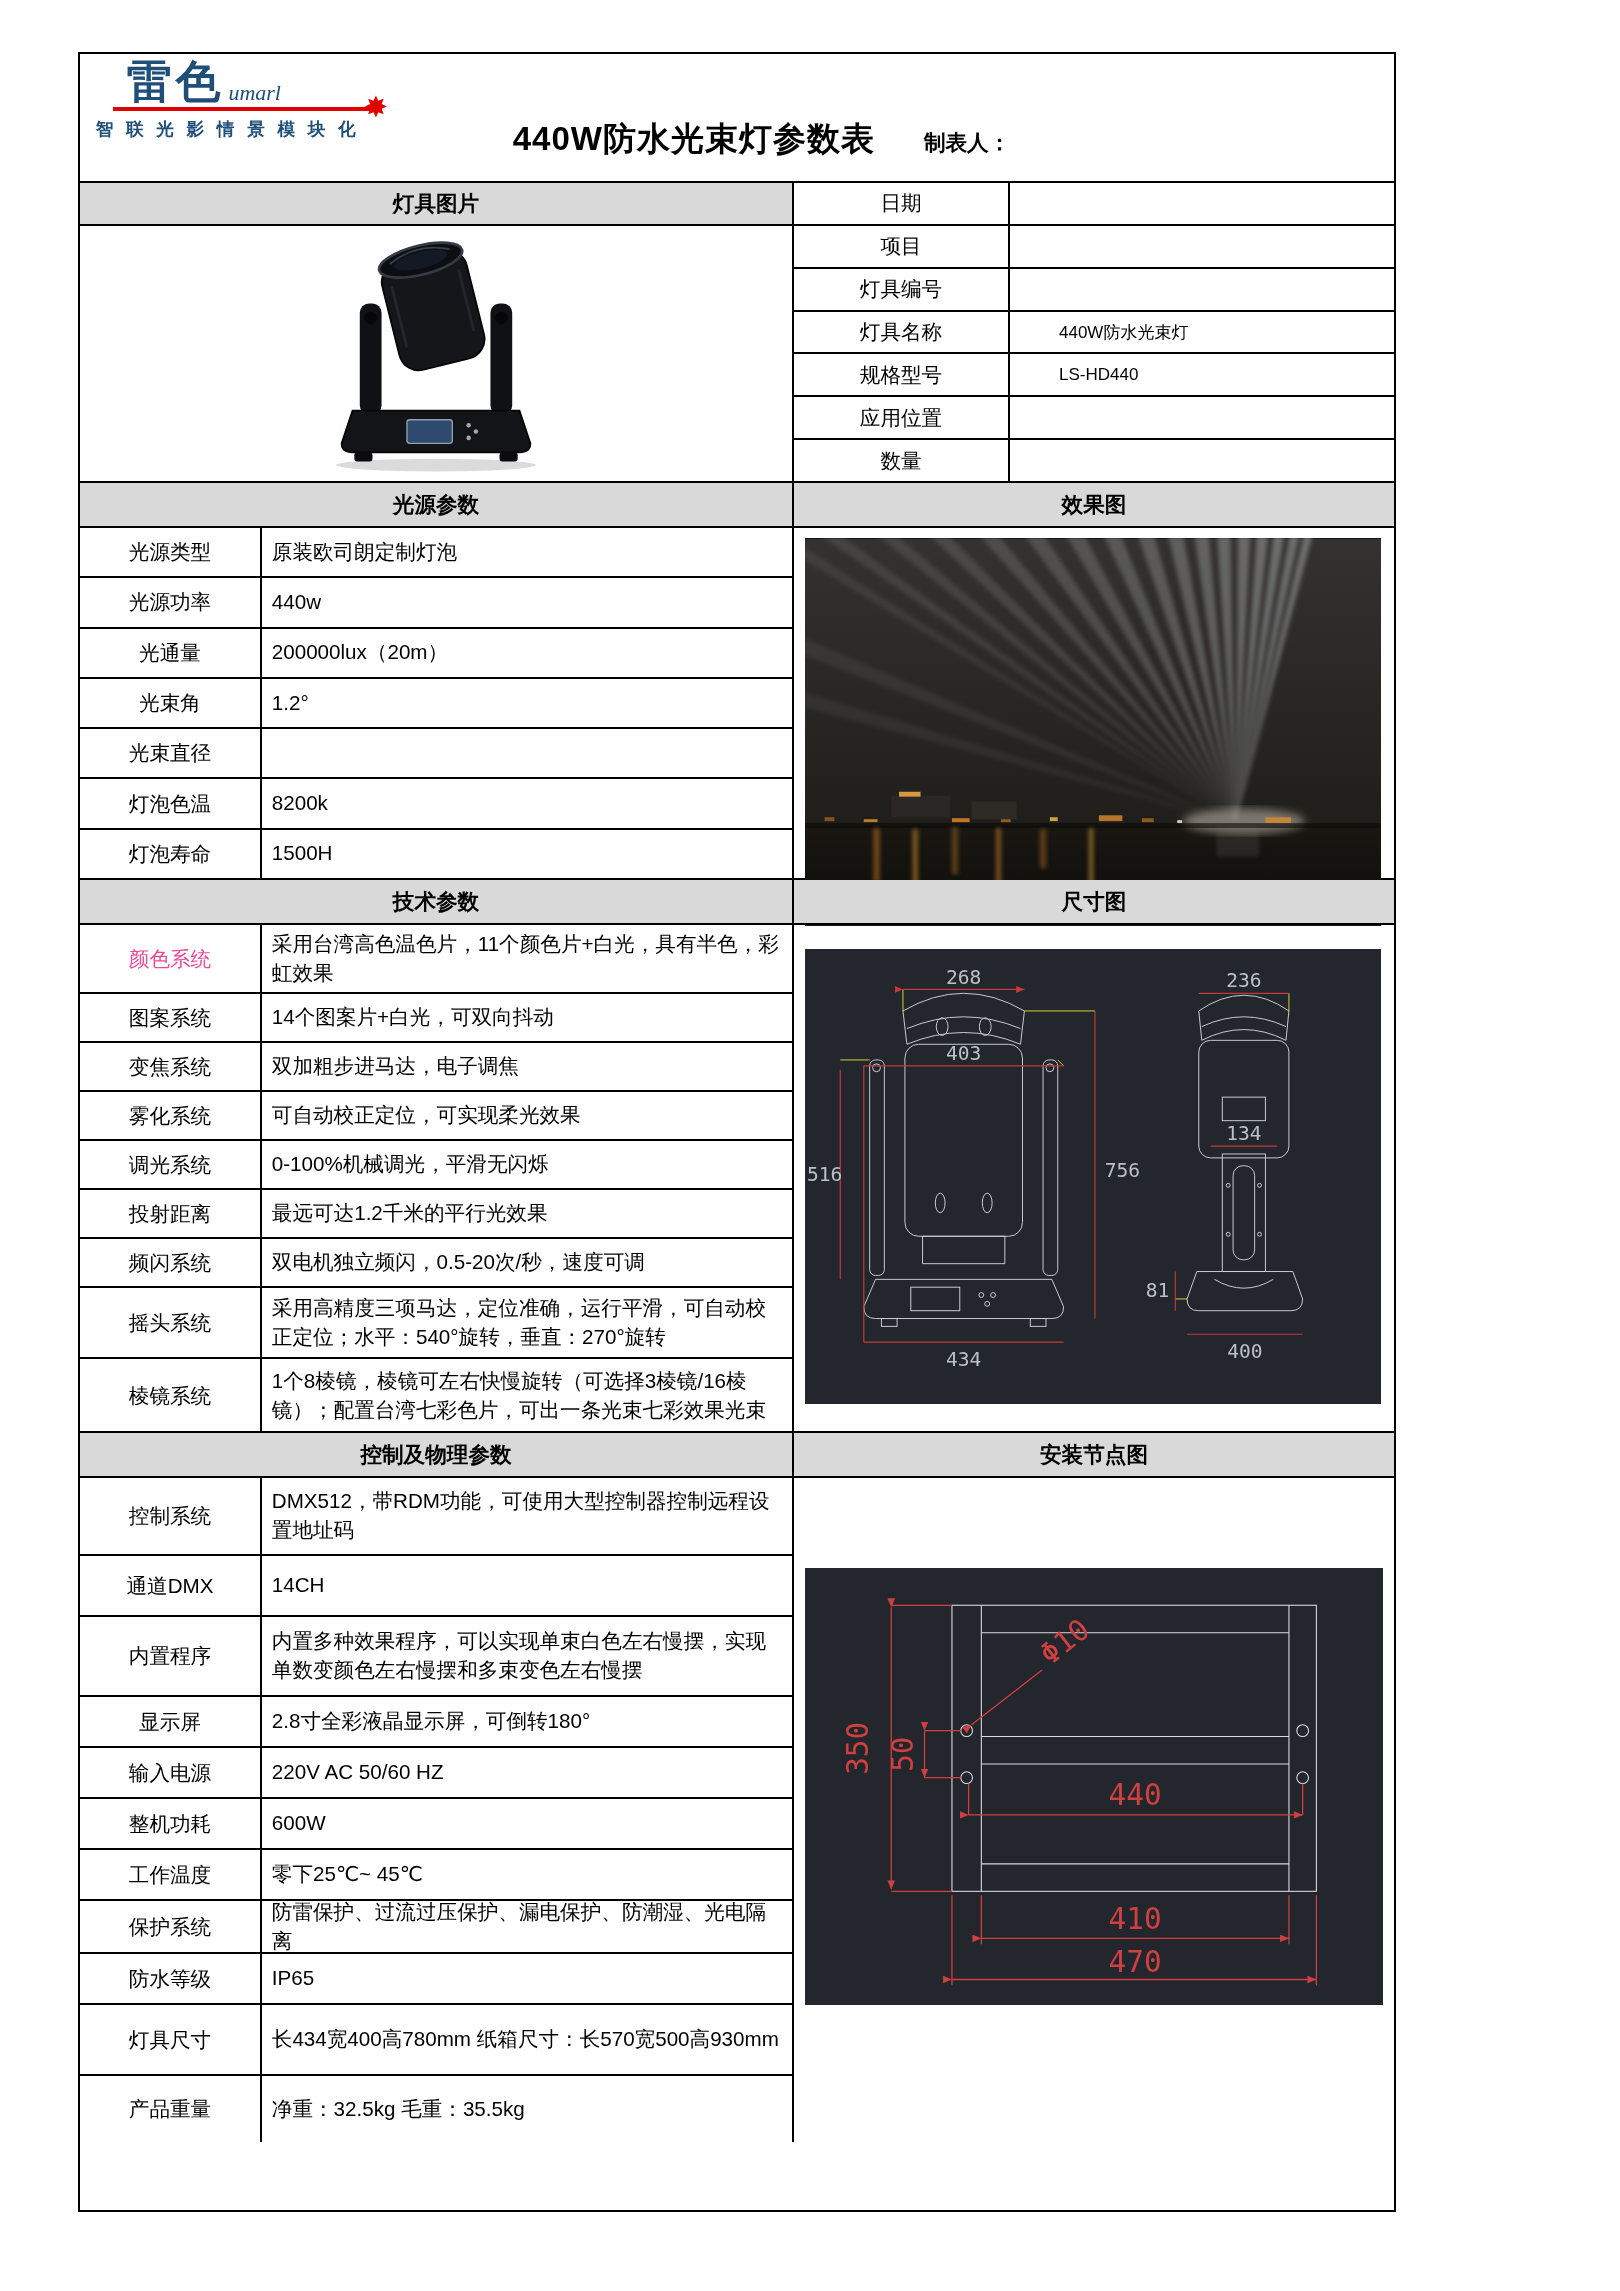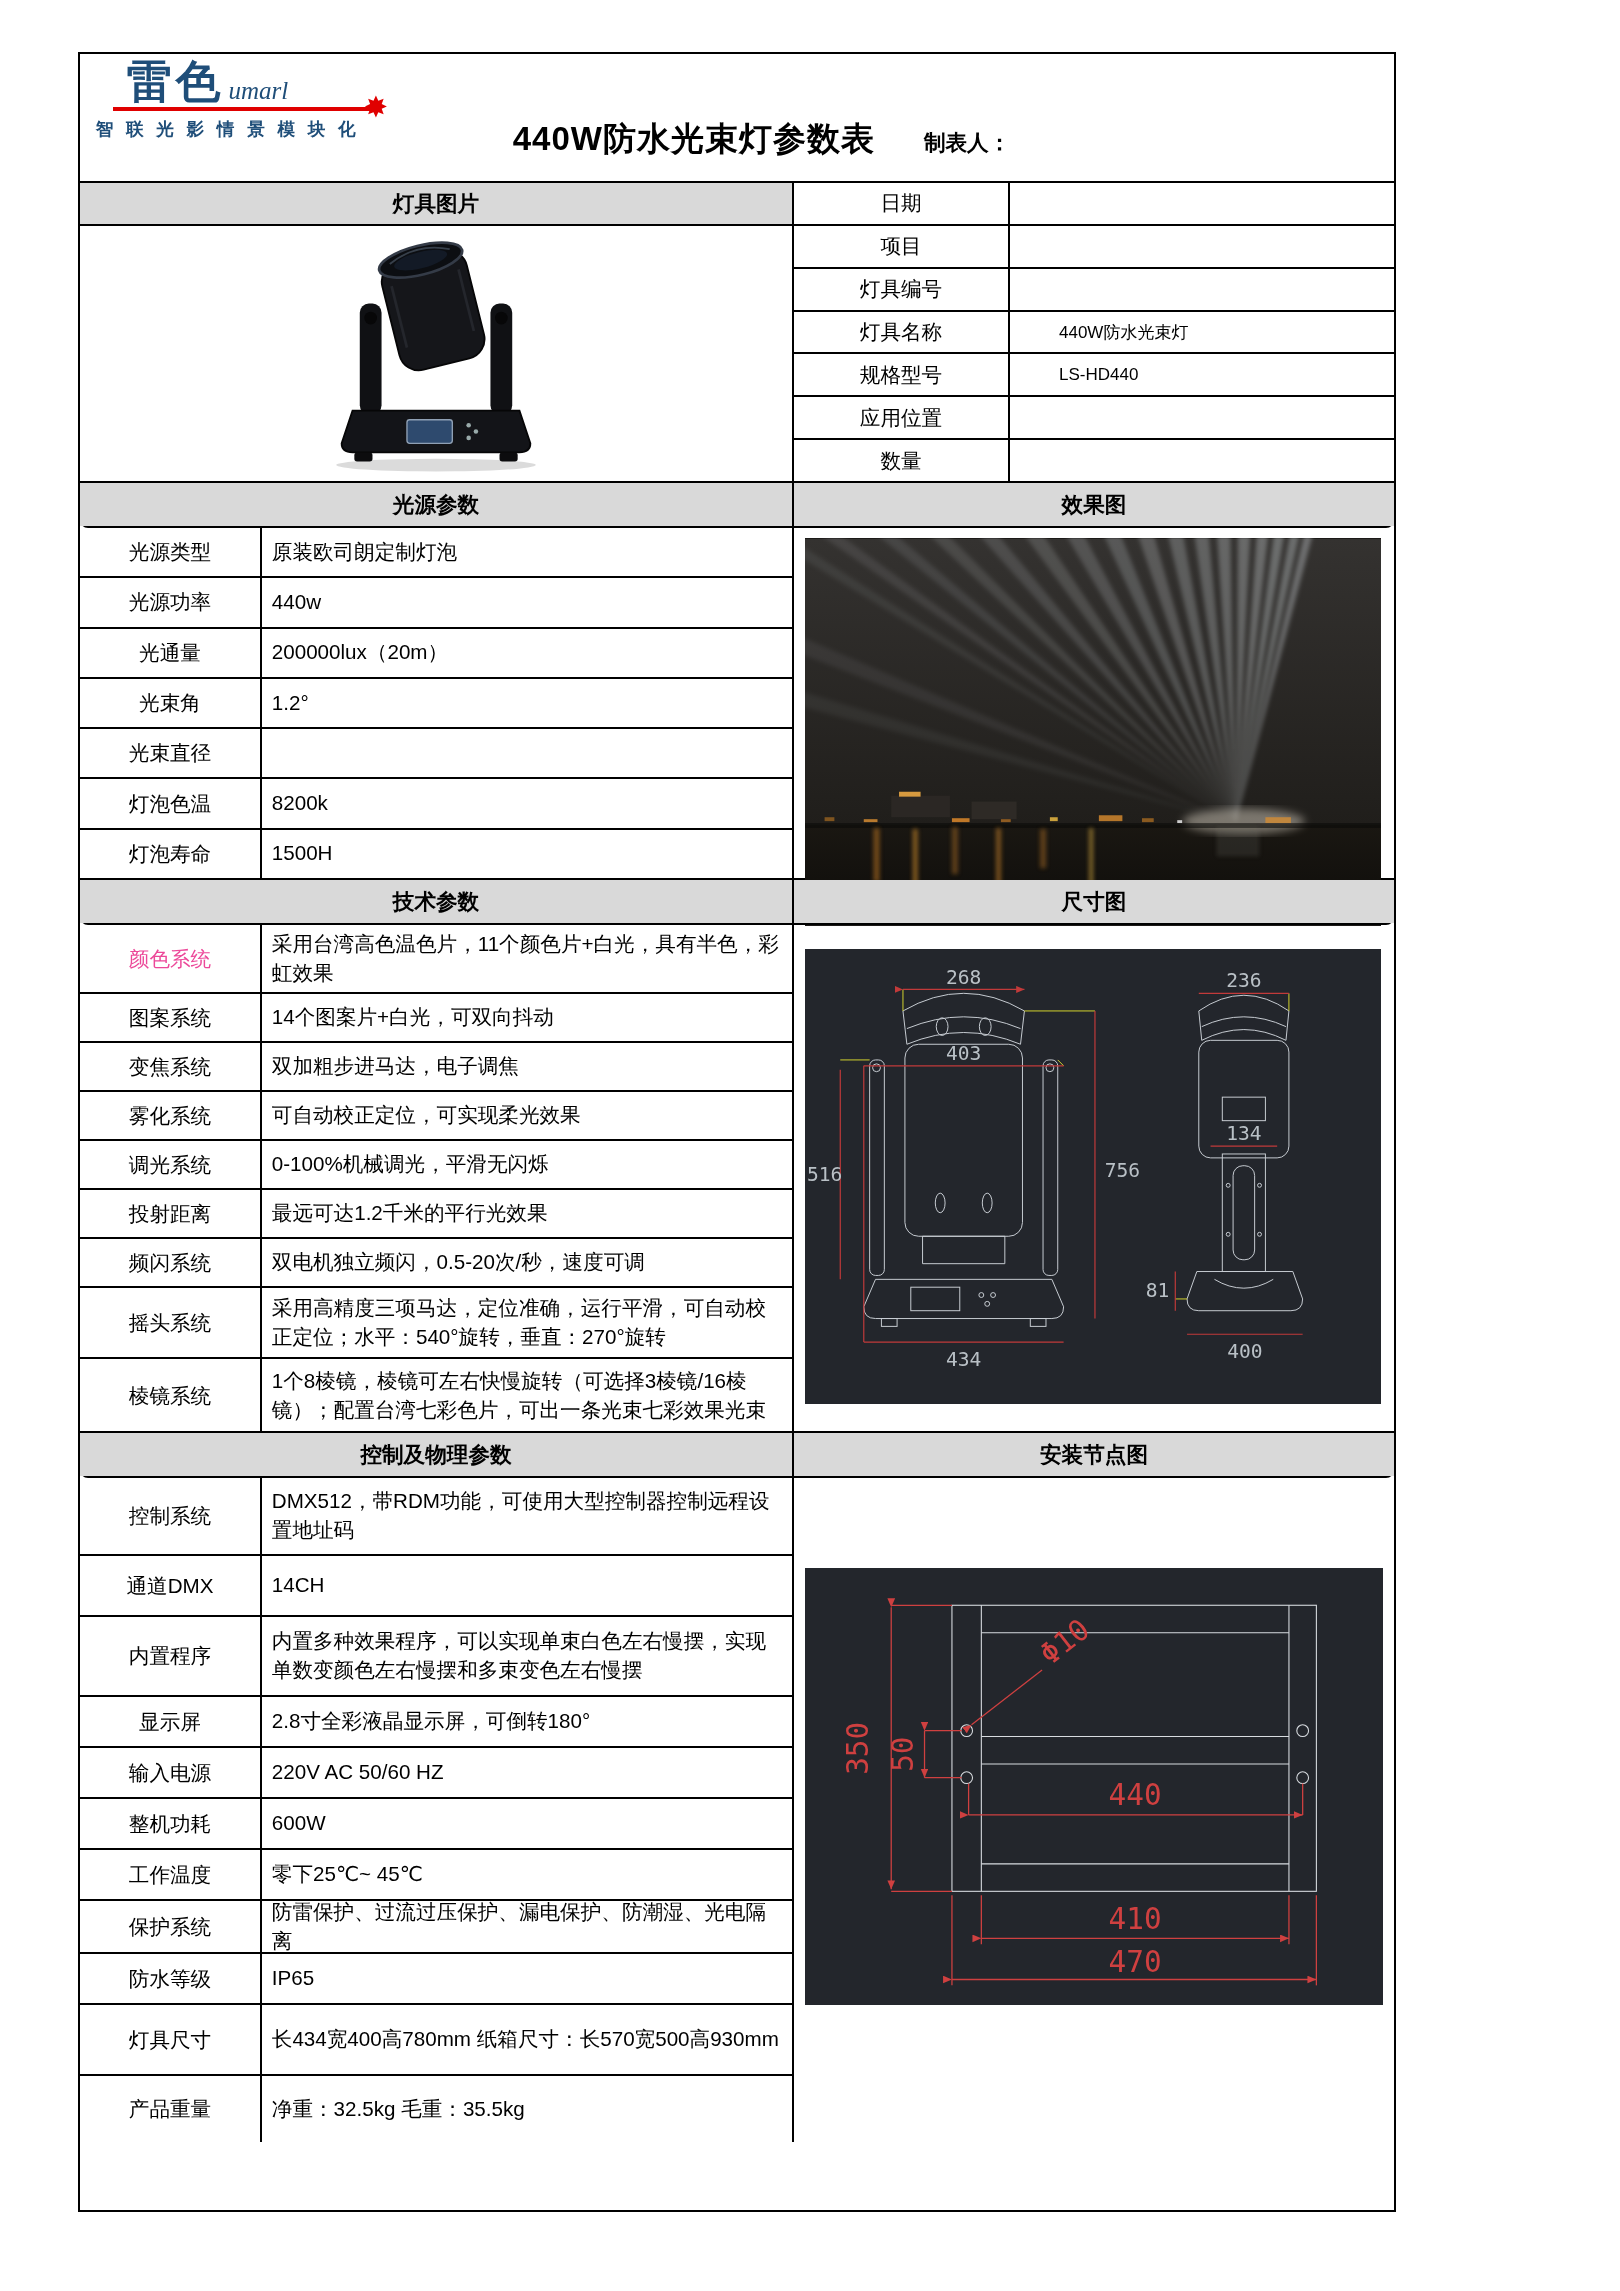--- a/index.html
+++ b/index.html
@@ -7,33 +7,33 @@
         font-family:"Liberation Sans","DejaVu Sans",sans-serif;color:#000;}
   .doc{position:absolute;left:78px;top:52px;width:1318px;height:2160px;
        border:2.5px solid #000;box-sizing:border-box;display:flex;flex-direction:column;}
   
   .header-row{height:129px;flex:none;position:relative;border-bottom:2px solid #000;box-sizing:border-box;}
   .logo{position:absolute;left:13.7px;top:5.9px;width:323px;}
   .brand-line{display:flex;align-items:flex-end;gap:3.9px;padding-left:33px;}
   .brand-cn{font-family:"Liberation Serif","DejaVu Serif",serif;font-weight:bold;
             font-size:45px;line-height:1;color:#1f4e79;letter-spacing:3.9px;}
   .brand-en{font-family:"Liberation Serif","DejaVu Serif",serif;font-style:italic;
-            font-size:25px;color:#1f4e79;line-height:1.1;}
+            font-size:22px;color:#1f4e79;line-height:1.1;}
   .brand-underline{position:relative;margin-top:2px;margin-left:19.6px;width:259px;height:3.9px;background:#e00000;}
   .star-burst{position:absolute;right:-15.7px;top:-13.7px;color:#e00000;font-size:29px;line-height:1;}
   .slogan{margin-top:5.9px;margin-left:2px;color:#1f4e79;font-weight:bold;font-size:17.6px;letter-spacing:12.7px;white-space:nowrap;}
   .title-wrap{position:absolute;left:17px;right:0;top:63px;display:flex;justify-content:center;align-items:baseline;gap:49px;padding-left:32px;}
   .doc-title{font-size:33px;font-weight:bold;letter-spacing:1px;}
   .maker{font-size:21.6px;font-weight:bold;}
   
   .split{display:flex;flex:none;border-bottom:2px solid #000;box-sizing:border-box;}
   .split.last{border-bottom:none;}
   .col-left{width:714px;flex:none;border-right:2px solid #000;box-sizing:border-box;display:flex;flex-direction:column;}
   .col-right{flex:1;display:flex;flex-direction:column;min-width:0;}
-  .band-row{display:flex;flex:none;border-bottom:2px solid #000;box-sizing:border-box;border-radius:8px;}
+  .band-row{display:flex;flex:none;border-bottom:2px solid #000;box-sizing:border-box;}
   .band-cell{flex:1;background:#d9d9d9;display:flex;align-items:center;justify-content:center;
              font-weight:bold;font-size:21.6px;}
   .band-left{width:714px;flex:none;border-right:2px solid #000;box-sizing:border-box;}
   .fixture-band{height:43px;flex:none;background:#d9d9d9;border-bottom:2px solid #000;box-sizing:border-box;
                 display:flex;align-items:center;justify-content:center;font-weight:bold;font-size:21.6px;}
   .image-cell{flex:1;display:flex;align-items:center;justify-content:center;}
   
   .info-table{display:flex;flex-direction:column;}
   .info-row{flex:1;display:flex;border-bottom:2px solid #000;box-sizing:border-box;}
   .info-row:last-child{border-bottom:none;}

